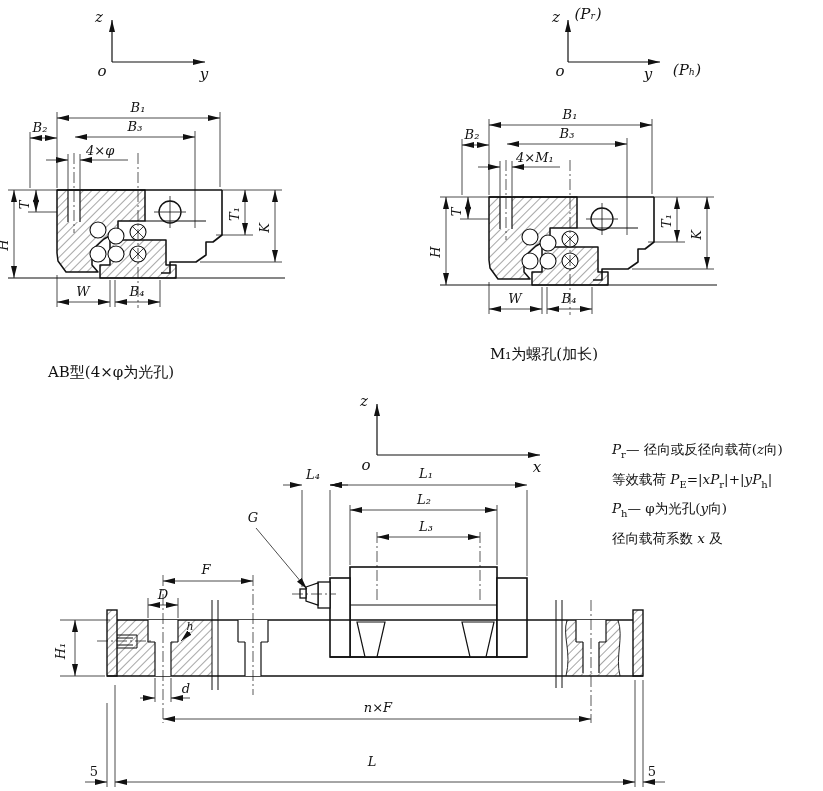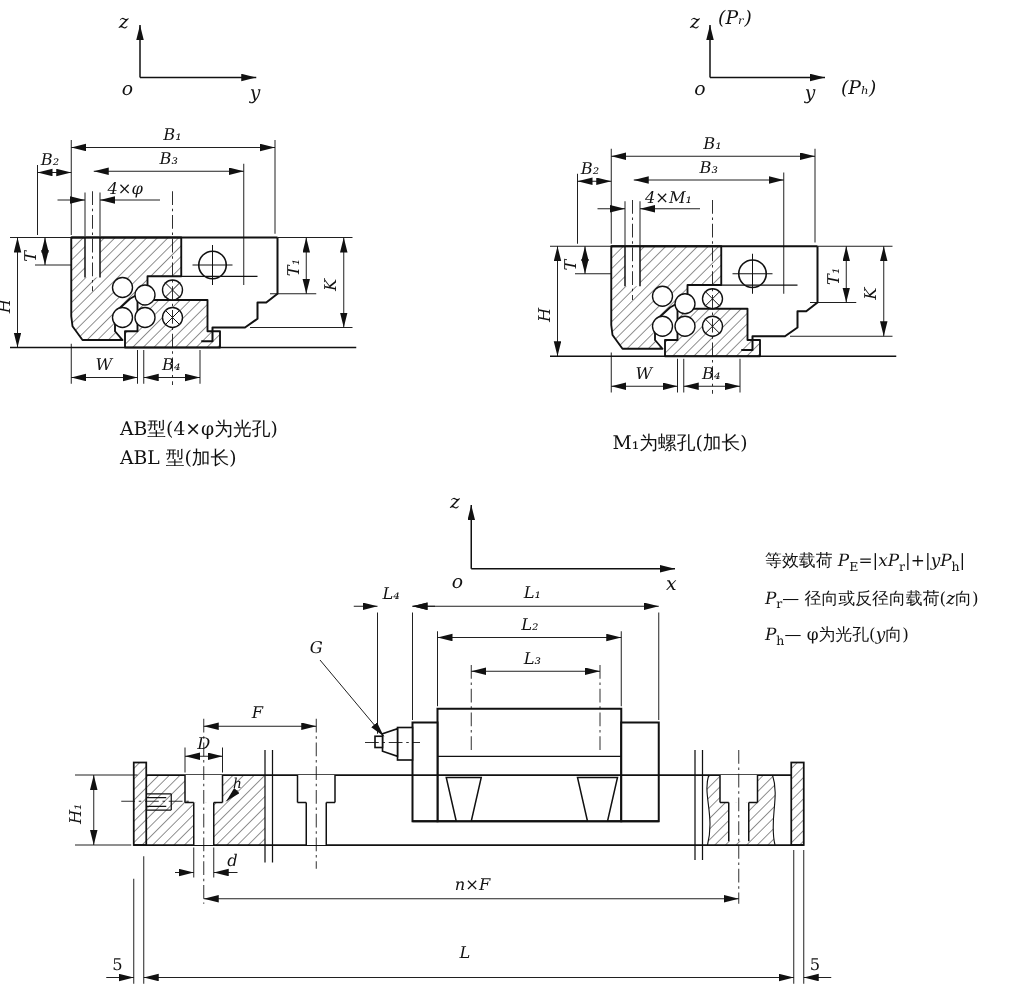--- a/index.html
+++ b/index.html
@@ -251,27 +251,27 @@
     <text class="smalltxt" x="190" y="630" text-anchor="middle">h</text>
     <text class="dimtxt-up" transform="translate(65,651) rotate(-90)" text-anchor="middle">H₁</text>
     <text class="dimtxt" x="186" y="693" text-anchor="middle">d</text>
     <text class="dimtxt" x="378" y="712" text-anchor="middle">n×F</text>
     <text class="dimtxt" x="372" y="766" text-anchor="middle">L</text>
     <text class="plaintxt" x="94" y="776" text-anchor="middle">5</text>
     <text class="plaintxt" x="652" y="776" text-anchor="middle">5</text>
   </g>
 </svg>
 
-<div class="caption" style="left:48px;top:332px;margin-left:48px;">
+<div class="caption" style="left:48px;top:361px;">
   <div>AB型(4×φ为光孔)</div>
-  <div>ABL 型(加长)</div>
 </div>
 <div class="caption" style="left:490px;top:343px;">
   <div>M₁为螺孔(加长)</div>
 </div>
 
 <div class="notes">
+  <div class="row"><span class="var">P</span><sub>r</sub><span>— 径向或反径向载荷(</span><span class="var">z</span><span>向)</span></div>
   <div class="row"><span>等效载荷 </span><span class="var">P</span><sub>E</sub><span>=|</span><span class="var">x</span><span class="var">P</span><sub>r</sub><span>|+|</span><span class="var">y</span><span class="var">P</span><sub>h</sub><span>|</span></div>
-  <div class="row"><span class="var">P</span><sub>r</sub><span>— 径向或反径向载荷(</span><span class="var">z</span><span>向)</span></div>
   <div class="row"><span class="var">P</span><sub>h</sub><span>— φ为光孔(</span><span class="var">y</span><span>向)</span></div>
+  <div class="row"><span>径向载荷系数 </span><span class="var">x</span><span> 及</span></div>
 </div>
 
 </div>
 
 </body></html>

